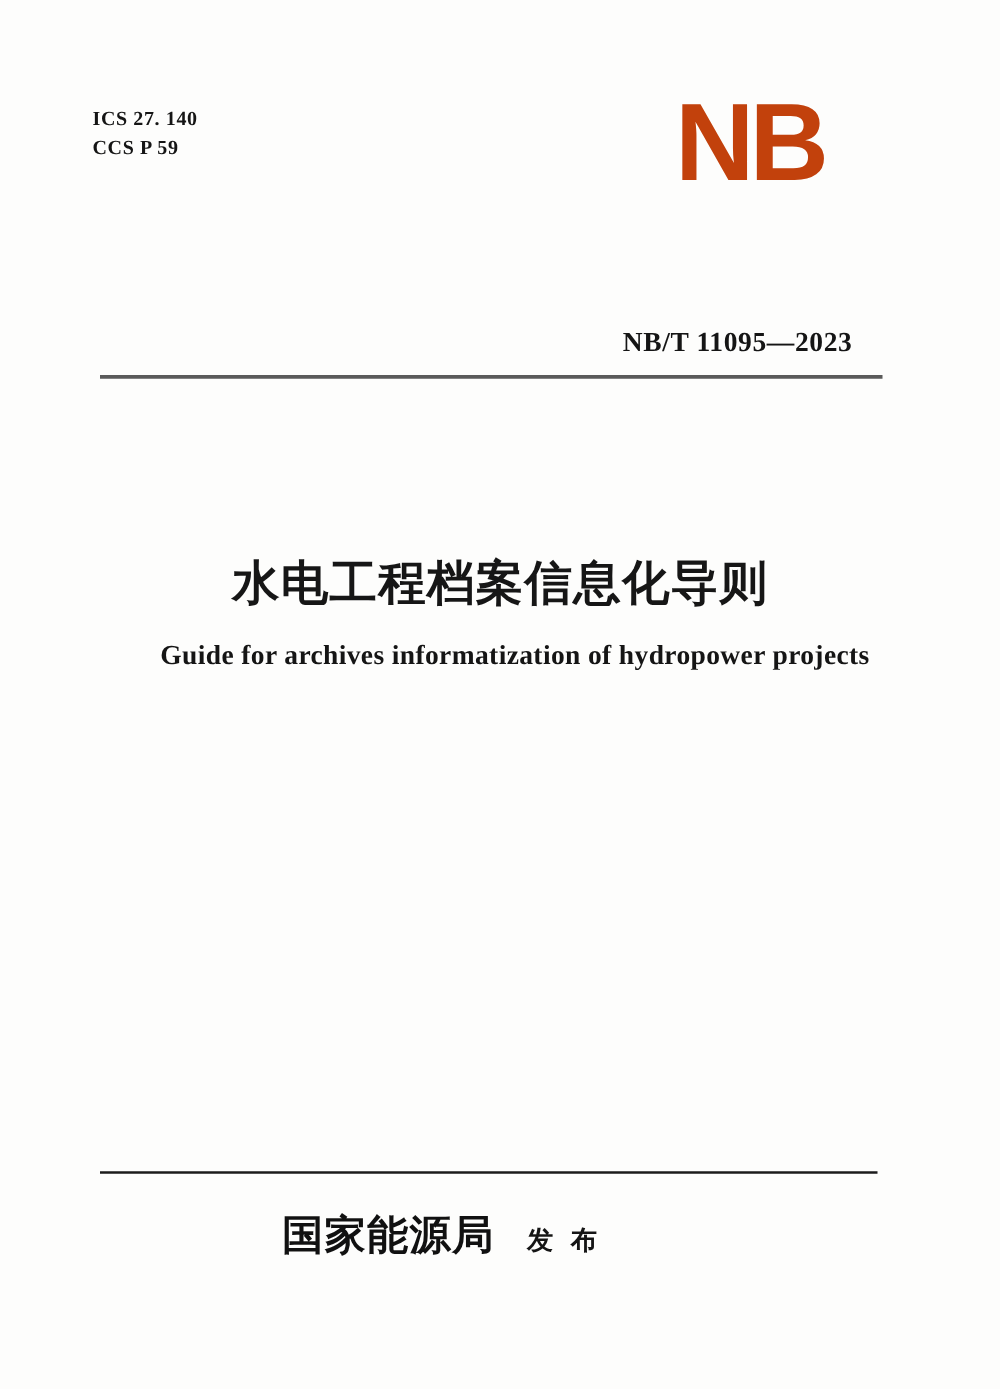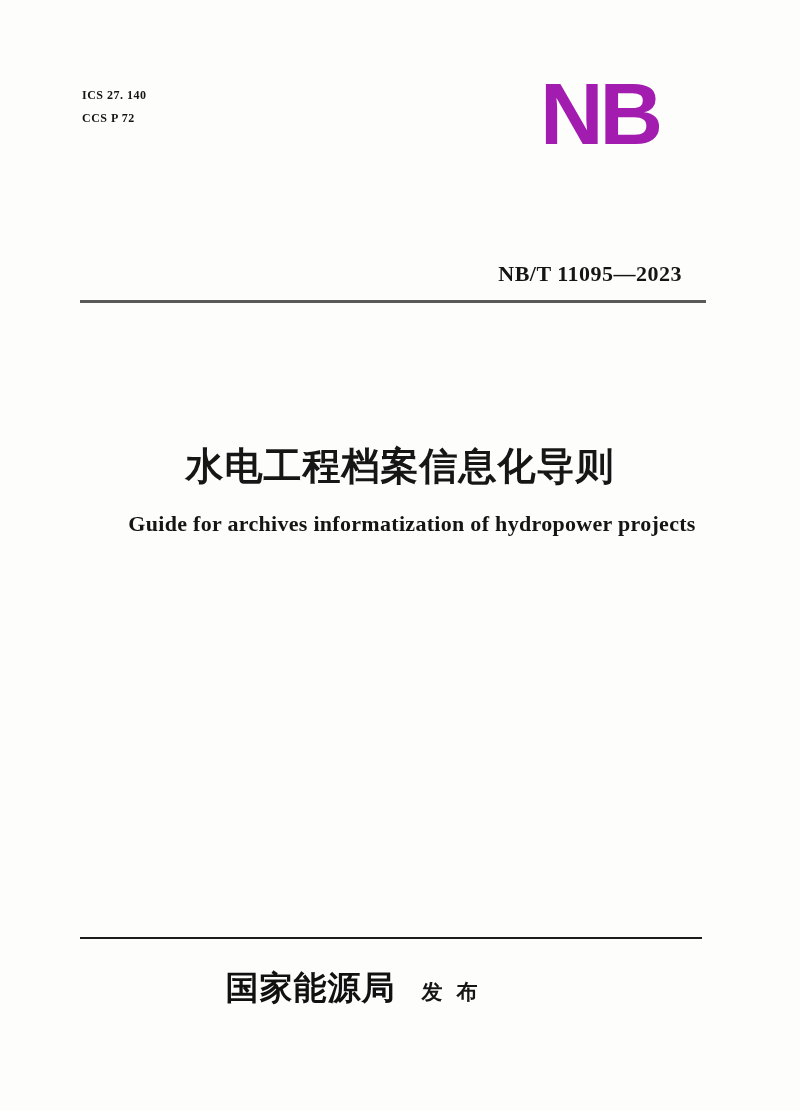--- a/index.html
+++ b/index.html
@@ -14,39 +14,39 @@
     margin: 0 auto;
     background: #fdfdfc;
     color: #151515;
     font-family: "Liberation Serif", serif;
     overflow: hidden;
   }
 
   
   .ics-block {
     position: absolute;
-    left: 82px;
+    left: 74px;
     top: 84px;
-    font-size: 12px;
+    font-size: 16px;
     font-weight: bold;
     line-height: 23px;
     letter-spacing: 0.5px;
   }
 
   
   .nb-logo {
     position: absolute;
     left: 540px;
     top: 70px;
     font-family: "Liberation Sans", sans-serif;
     font-size: 88px;
     font-weight: bold;
     line-height: 1;
     letter-spacing: -4px;
-    color: #a21caf;
+    color: #c2410c;
   }
 
   
   .category-title {
     position: absolute;
     left: 80px;
     top: 178px;
     font-size: 46px;
     font-weight: bold;
     letter-spacing: 7px;
@@ -150,21 +150,21 @@
     letter-spacing: 14px;
   }
 </style>
 </head>
 <body>
 
 <div class="page">
 
   <div class="ics-block">
     <div>ICS 27. 140</div>
-    <div>CCS P 72</div>
+    <div>CCS P 59</div>
   </div>
 
   <div class="nb-logo">NB</div>
 
 
   <div class="std-number">NB/T 11095—2023</div>
 
   <div class="rule-top"></div>
 
   <div class="title-zh">水电工程档案信息化导则</div>

